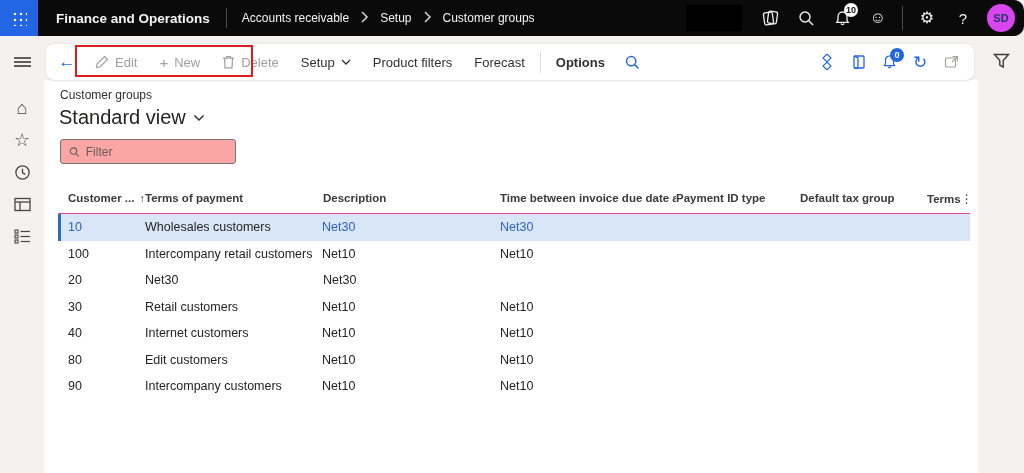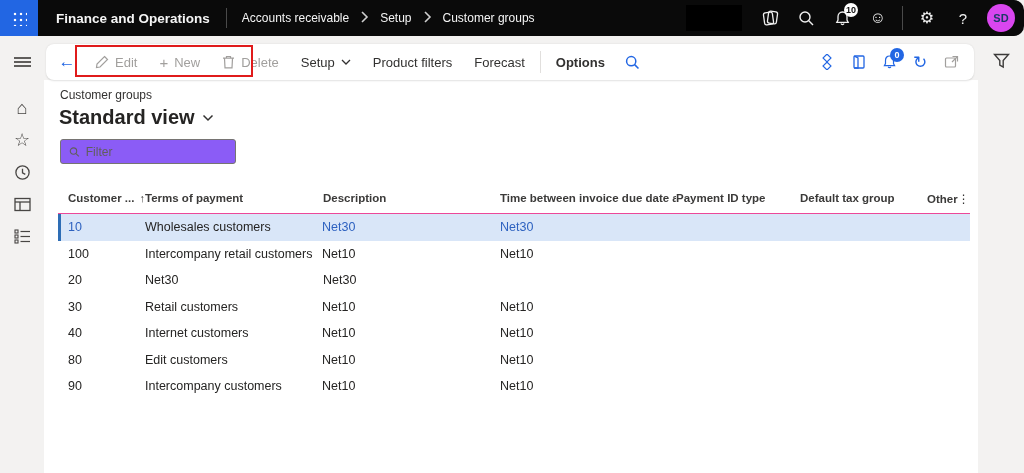--- a/index.html
+++ b/index.html
@@ -44,22 +44,22 @@
   .ab-divider { width:1px; height:22px; background:#e1dfdd; margin:0 4px; }
   .ab-search { width:34px; height:36px; display:flex; align-items:center; justify-content:center; cursor:pointer; }
   .ab-right { margin-left:auto; display:flex; align-items:center; gap:5px; padding-right:10px; }
   .ab-ricon { width:26px; height:30px; display:flex; align-items:center; justify-content:center; position:relative; cursor:pointer; color:#2266e3; }
   .ab-refresh { font-size:17px; font-weight:400; color:#2266e3; line-height:1; }
   .badge-blue { position:absolute; top:1px; right:-2px; min-width:14px; height:14px; border-radius:7px; background:#2266e3; color:#fff; font-size:9px; font-weight:700; display:flex; align-items:center; justify-content:center; padding:0 2px; }
   .annotation-box { position:absolute; left:75px; top:45px; width:178px; height:32px; border:2.5px solid #e01b1b; z-index:6; pointer-events:none; }
 
   
   .caption { position:absolute; left:60px; top:88px; font-size:12px; color:#323130; z-index:2; }
-  .view-title { position:absolute; left:59px; top:106px; font-size:20px; font-weight:700; color:#252423; display:flex; align-items:center; gap:7px; z-index:2; }
-  .filter-box { position:absolute; left:60px; top:139px; width:176px; height:25px; border:1px solid #767472; border-radius:3px; background:#8b5cf6; display:flex; align-items:center; padding:0 8px; gap:6px; z-index:2; }
+  .view-title { position:absolute; left:59px; top:106px; font-size:20px; font-weight:400; color:#252423; display:flex; align-items:center; gap:7px; z-index:2; }
+  .filter-box { position:absolute; left:60px; top:139px; width:176px; height:25px; border:1px solid #767472; border-radius:3px; background:#fca5a5; display:flex; align-items:center; padding:0 8px; gap:6px; z-index:2; }
   .filter-box input { border:none; outline:none; width:100%; font-size:12px; font-family:inherit; color:#323130; background:transparent; }
   .filter-box input::placeholder { color:#605e5c; }
 
   
   .grid { position:absolute; left:58px; top:174px; width:912px; z-index:2; }
   .grid-header { display:flex; align-items:flex-start; height:22px; border-bottom:1px solid #ec4899; font-size:11.5px; font-weight:700; color:#3b3a39;margin-top:18px; }
   .gh-cell { overflow:hidden; white-space:nowrap; }
   .grid-row { display:flex; align-items:center; height:26.5px; font-size:12.5px; color:#252423; cursor:pointer; }
   .grid-row.selected { background:#d9e6f8; box-shadow:inset 3px 0 0 #2e6db5; }
   .grid-row.selected .cell-group, .grid-row.selected .cell-terms, .grid-row.selected .cell-time { color:#2e62c0; }
@@ -271,21 +271,21 @@
   <div class="grid-header">
     <div class="gh-cell c1">
       <span>Customer ...</span><span class="sort-arrow">↑</span>
     </div>
     <div class="gh-cell c3">Terms of payment</div>
     <div class="gh-cell c2">Description</div>
     <div class="gh-cell c4">Time between invoice due date and ...</div>
     <div class="gh-cell c5">Payment ID type</div>
     <div class="gh-cell c6">Default tax group</div>
     <div class="gh-cell c7">
-      <span>Other</span>
+      <span>Terms</span>
       <span class="more-dots">⋮</span>
     </div>
   </div>
   <div>
   <div class="grid-row selected">
     <div class="c1 cell-group">10</div>
     <div class="c2 cell-desc">Wholesales customers</div>
     <div class="c3 cell-terms">Net30</div>
     <div class="c4 cell-time">Net30</div>
     <div class="c5"></div>

